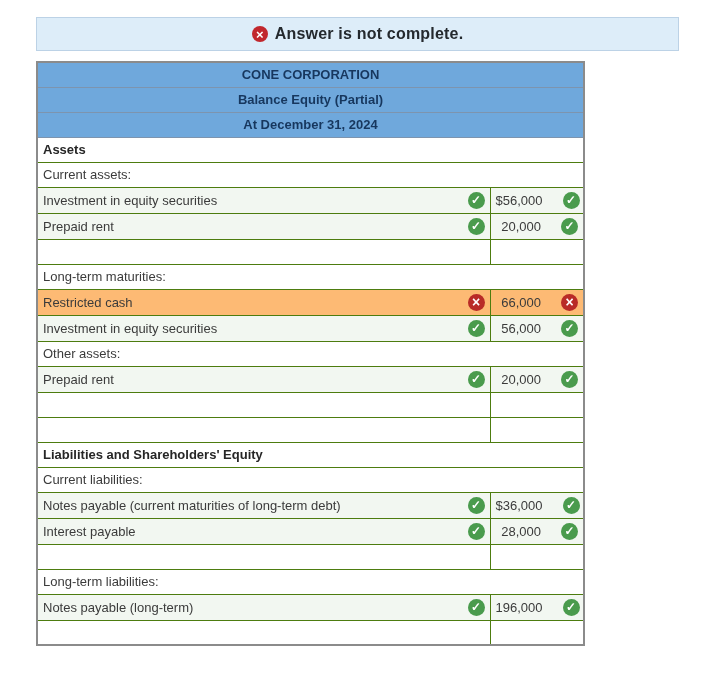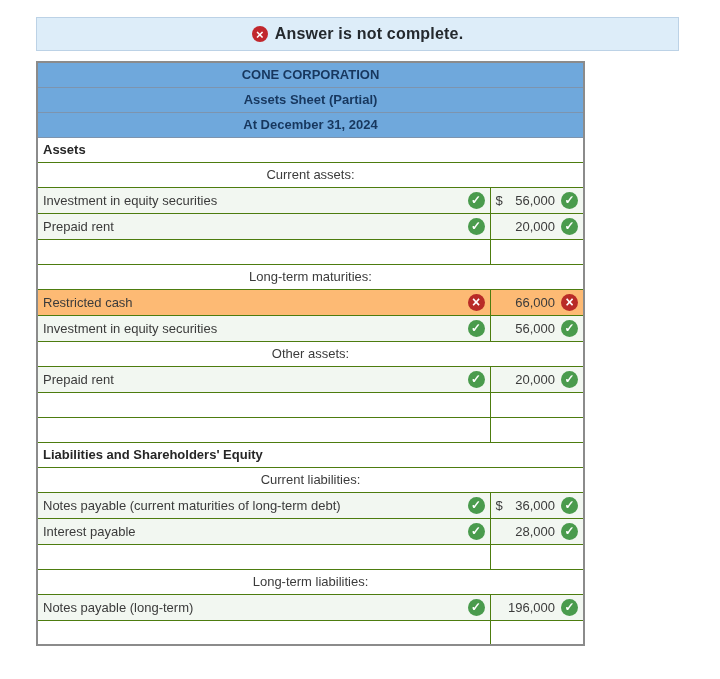--- a/index.html
+++ b/index.html
@@ -83,36 +83,36 @@
     color: #17375e;
     font-weight: bold;
     text-align: center;
     border-color: #7d94ae;
   }
   tr.r-sechead td {
     font-weight: bold;
     text-align: left;
     color: #262626;
   }
-  tr.r-group td { text-align: center; }
+  tr.r-group td { text-align: left; }
 
   td.lblcell { padding-left: 18px; }
   tr.r-item td { background: #f2f7f1; }
   tr.r-item.r-err td { background: #fdba74; }
 
   .cellflex {
     display: flex;
     align-items: center;
     justify-content: space-between;
     width: 100%;
   }
   .amtwrap {
     display: inline-flex;
     align-items: center;
-    gap: 6px;
+    gap: 20px;
     margin-left: auto;
   }
   .cur { flex: none; }
   .amt { text-align: right; }
 </style>
 </head>
 <body>
 
 <div class="stage">
 
@@ -125,21 +125,21 @@
     <colgroup>
       <col style="width:453px">
       <col style="width:94px">
     </colgroup>
     <tbody>
 
       <tr class="r-bluehead">
         <td colspan="2">CONE CORPORATION</td>
       </tr>
       <tr class="r-bluehead">
-        <td colspan="2">Assets Sheet (Partial)</td>
+        <td colspan="2">Balance Equity (Partial)</td>
       </tr>
       <tr class="r-bluehead">
         <td colspan="2">At December 31, 2024</td>
       </tr>
 
       <tr class="r-sechead">
         <td colspan="2">Assets</td>
       </tr>
 
       <tr class="r-group">

